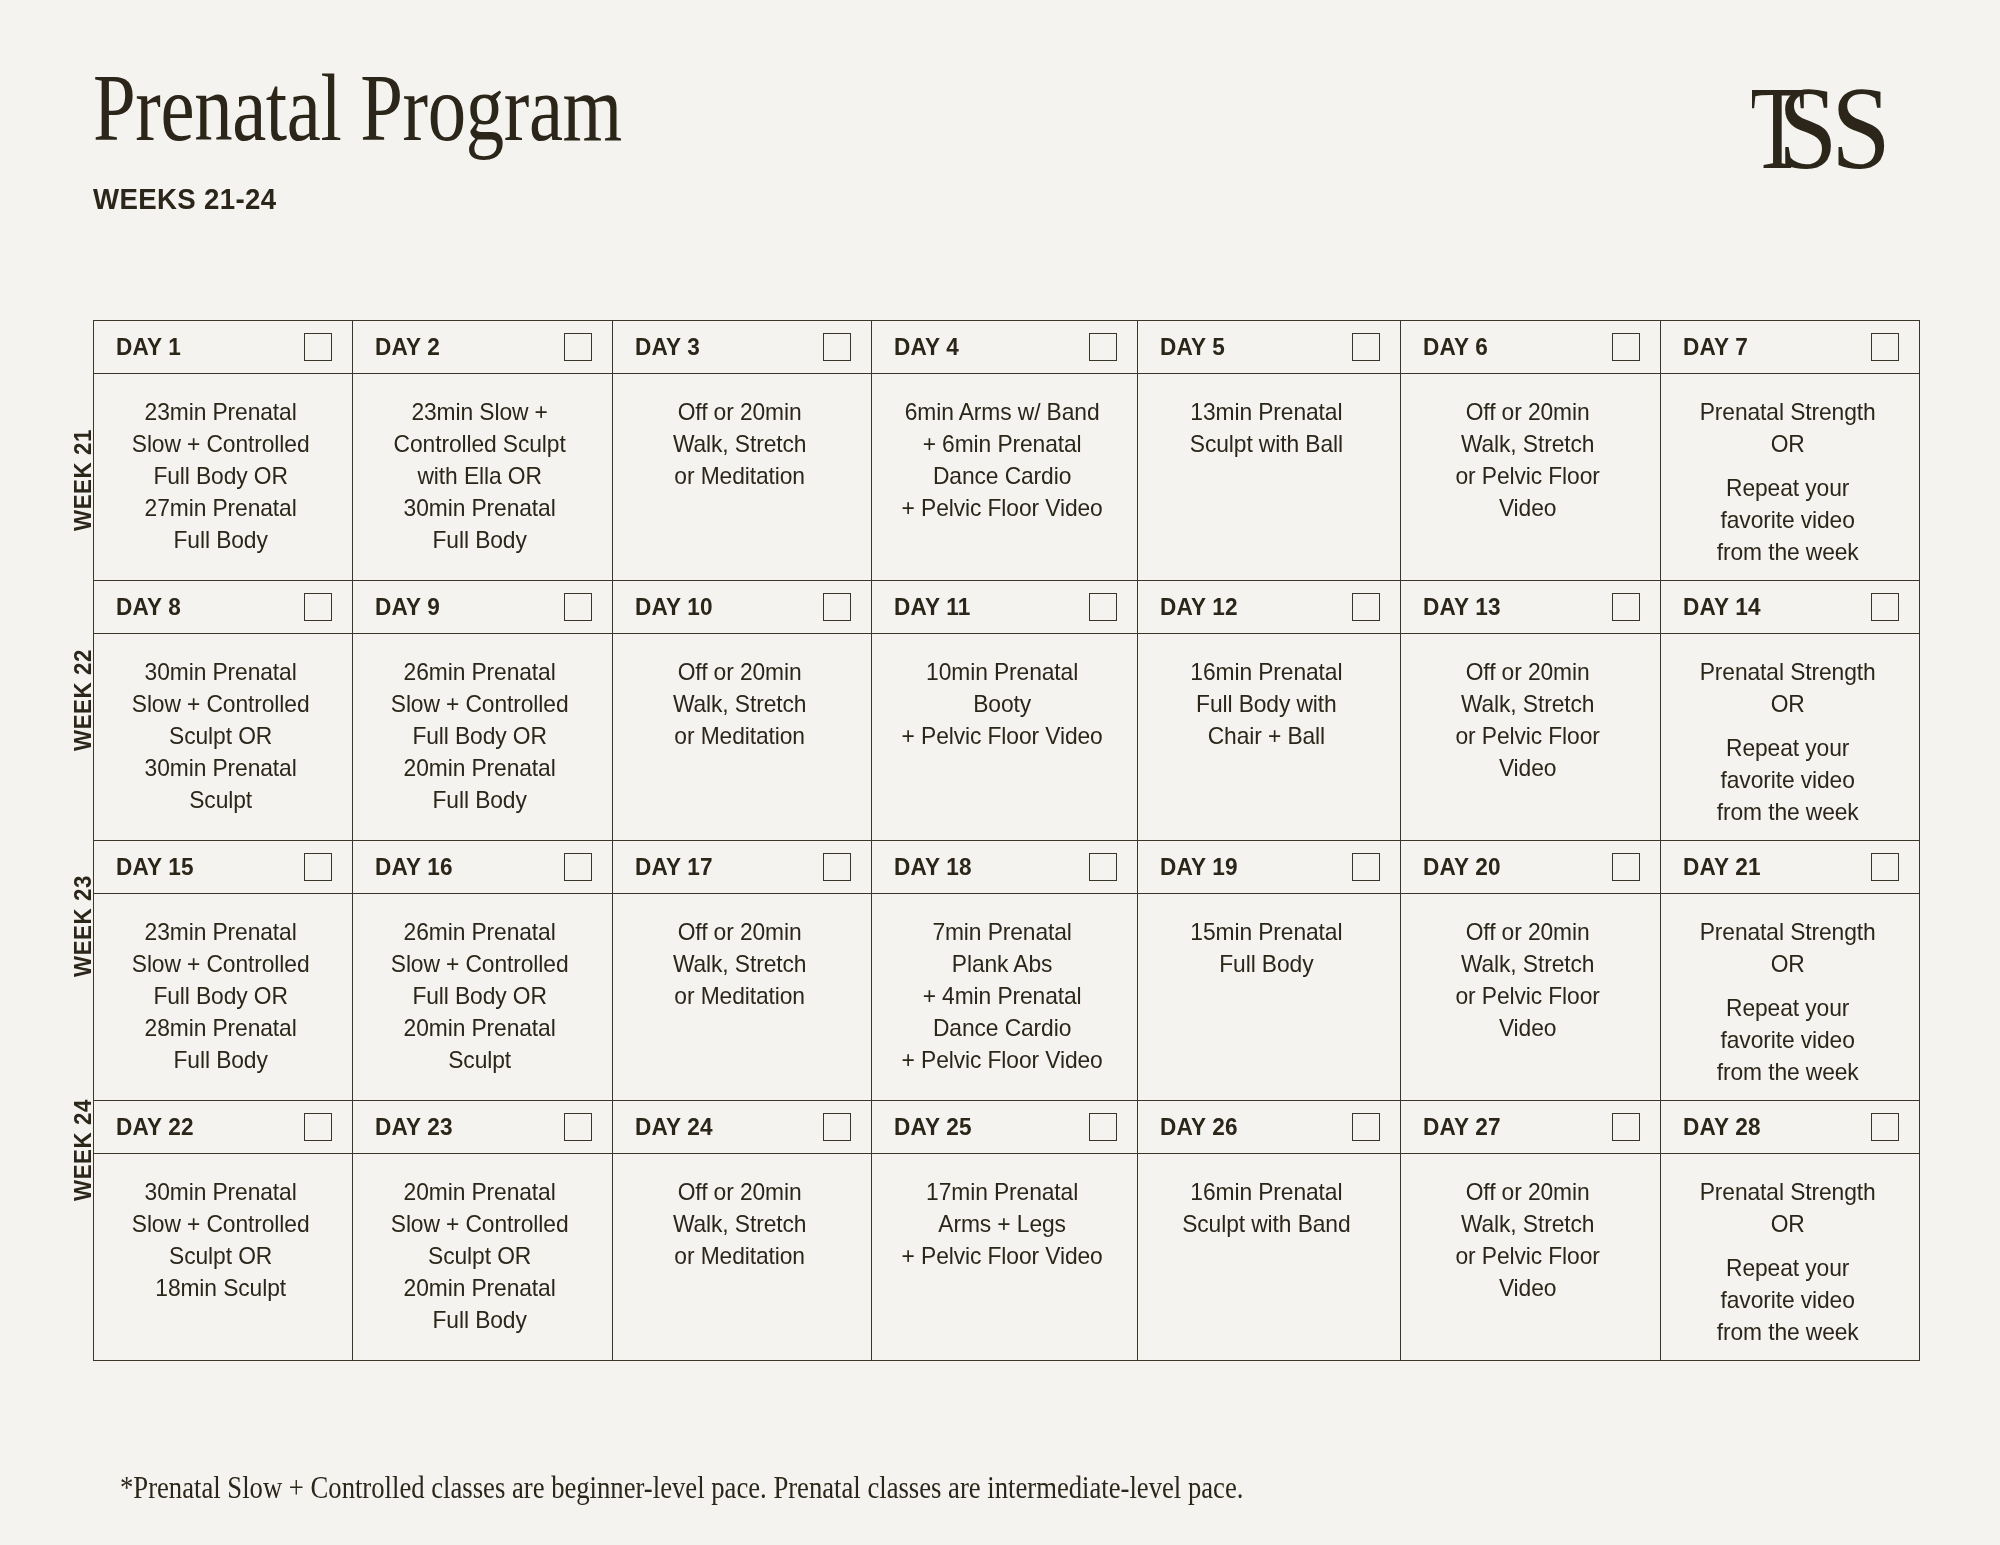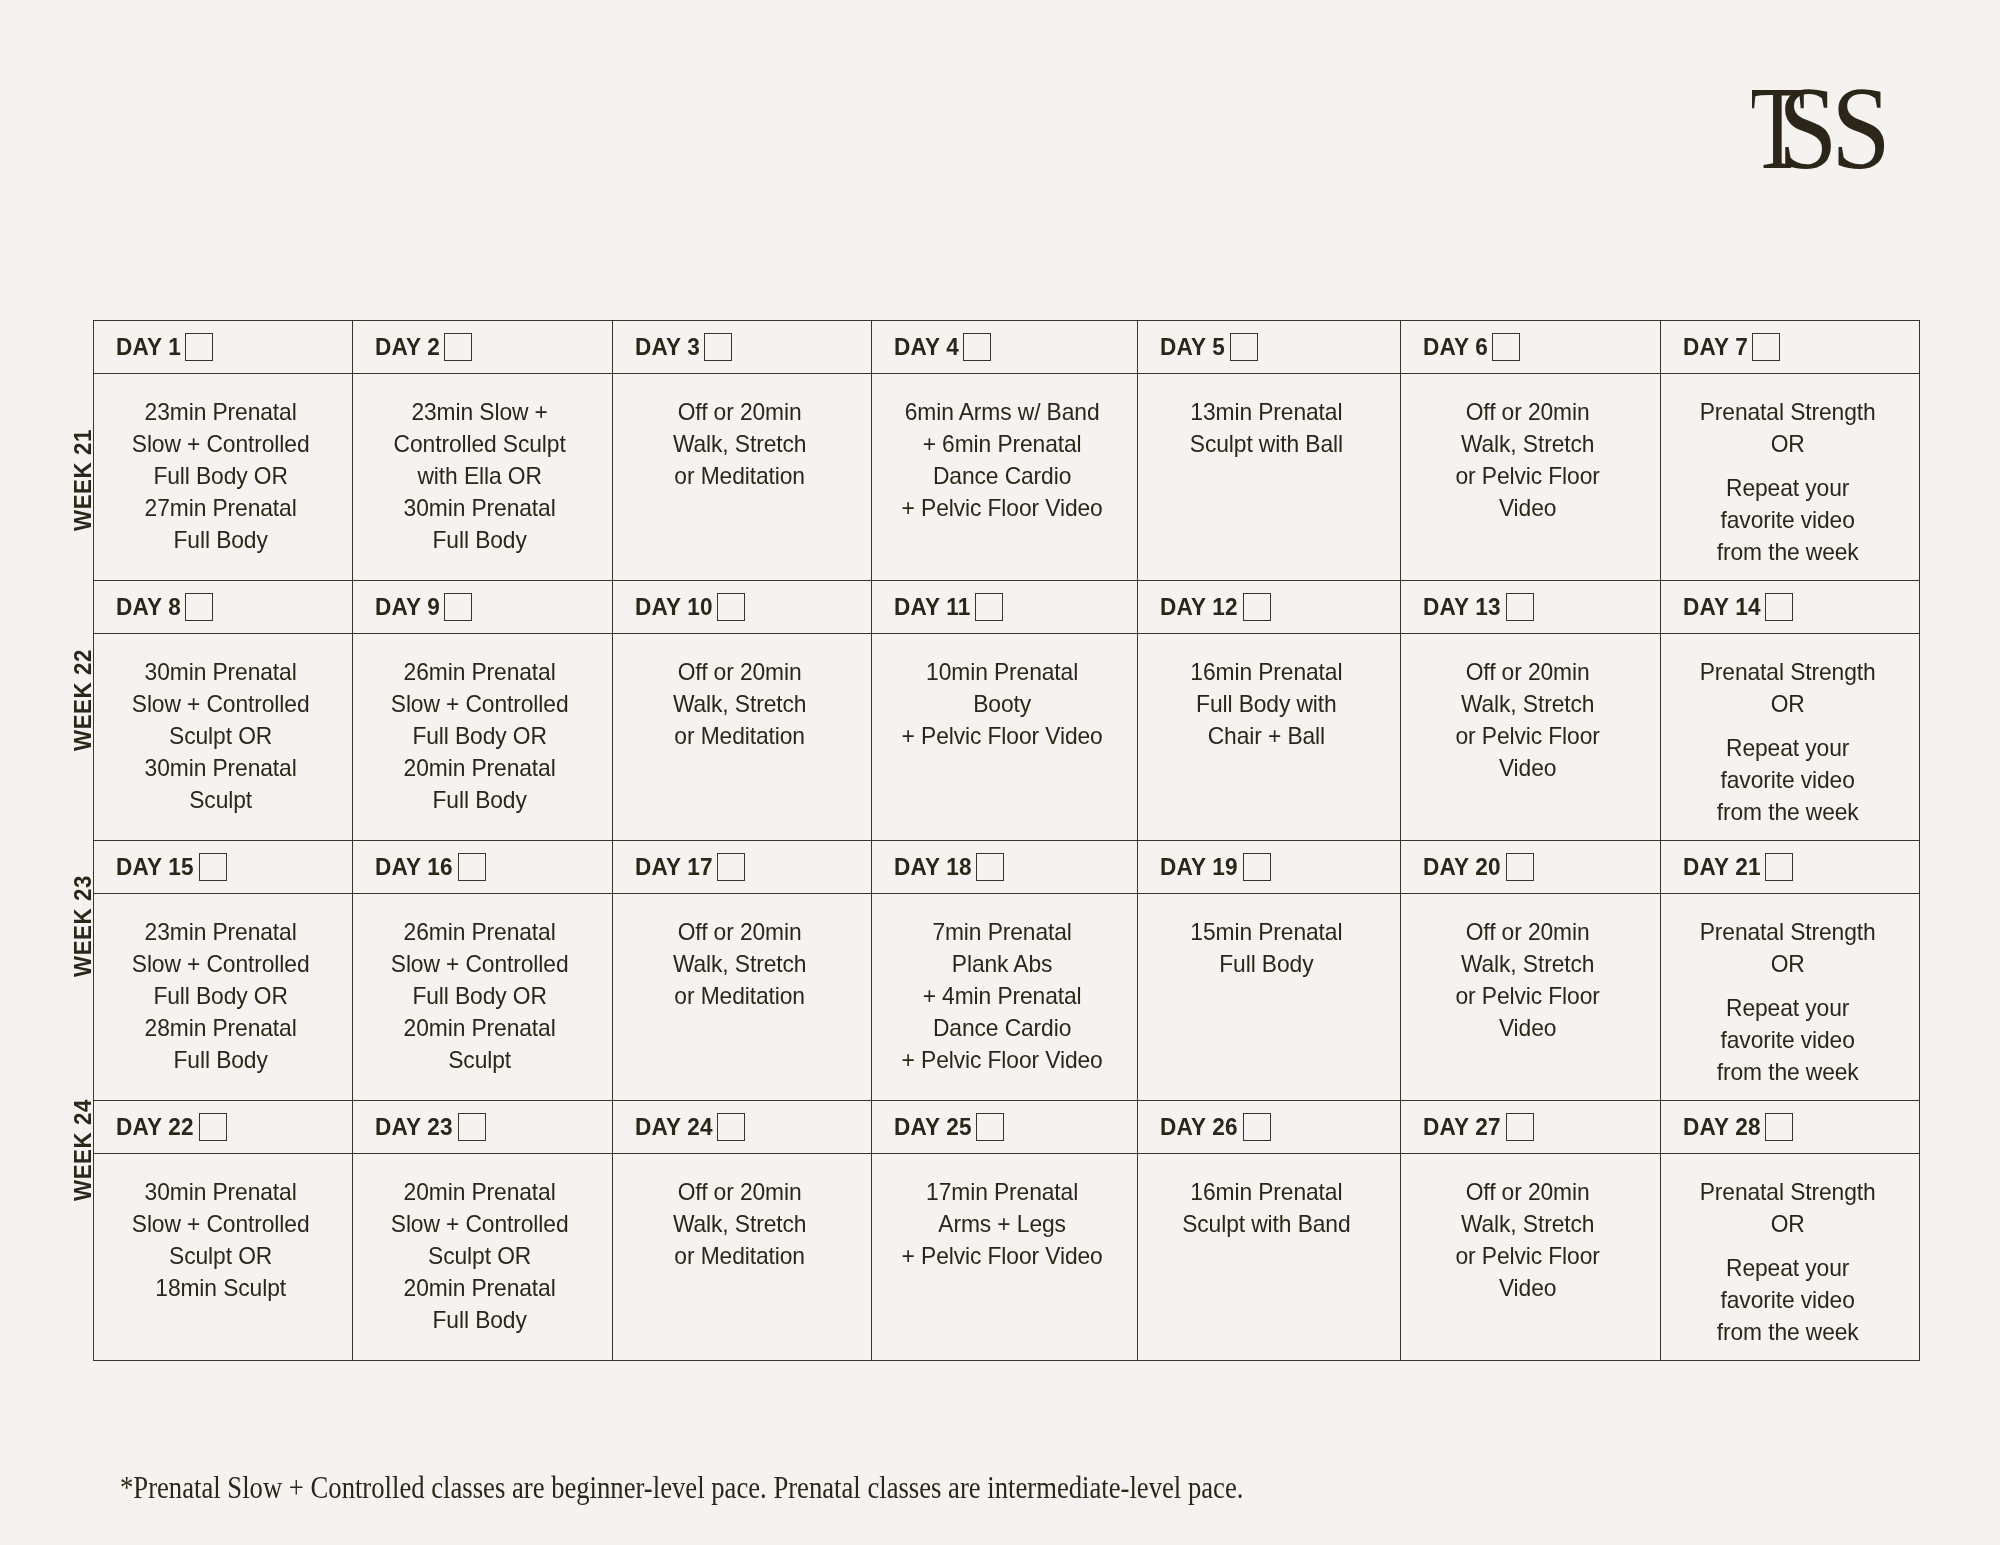--- a/index.html
+++ b/index.html
@@ -106,20 +106,21 @@
   .dayhead-row td {
     height: 52px;
   }
   .daybody-row td {
     height: 200px;
     text-align: center;
   }
   .dayhead {
     display: flex;
     align-items: center;
+    justify-content: space-between;
     height: 52px;
     padding: 0 20px 0 22px;
     box-sizing: border-box;
   }
   .day-label {
     font-size: 24px;
     font-weight: 700;
     letter-spacing: 0.2px;
     color: #2b2619;
     transform: scaleX(0.94);
@@ -162,20 +163,24 @@
     transform: scaleX(0.86);
     transform-origin: left top;
     white-space: nowrap;
   }
 </style>
 </head>
 <body>
 
 <div class="page">
 
+  <div class="header">
+    <div class="title">Prenatal Program</div>
+    <div class="subtitle">WEEKS 21-24</div>
+  </div>
 
   <div class="logo">
     <svg viewBox="0 0 170 110" xmlns="http://www.w3.org/2000/svg" aria-hidden="true">
       <g fill="#2b2619" font-family="Liberation Serif, serif" font-size="118" font-weight="400">
         <text x="-4" y="100" transform="scale(0.62,1) translate(0,0)" textLength="90" lengthAdjust="spacingAndGlyphs">T</text>
         <text x="42" y="100" transform="scale(0.62,1)" textLength="96" lengthAdjust="spacingAndGlyphs">S</text>
         <text x="128" y="100" transform="scale(0.62,1)" textLength="96" lengthAdjust="spacingAndGlyphs">S</text>
       </g>
     </svg>
   </div>

